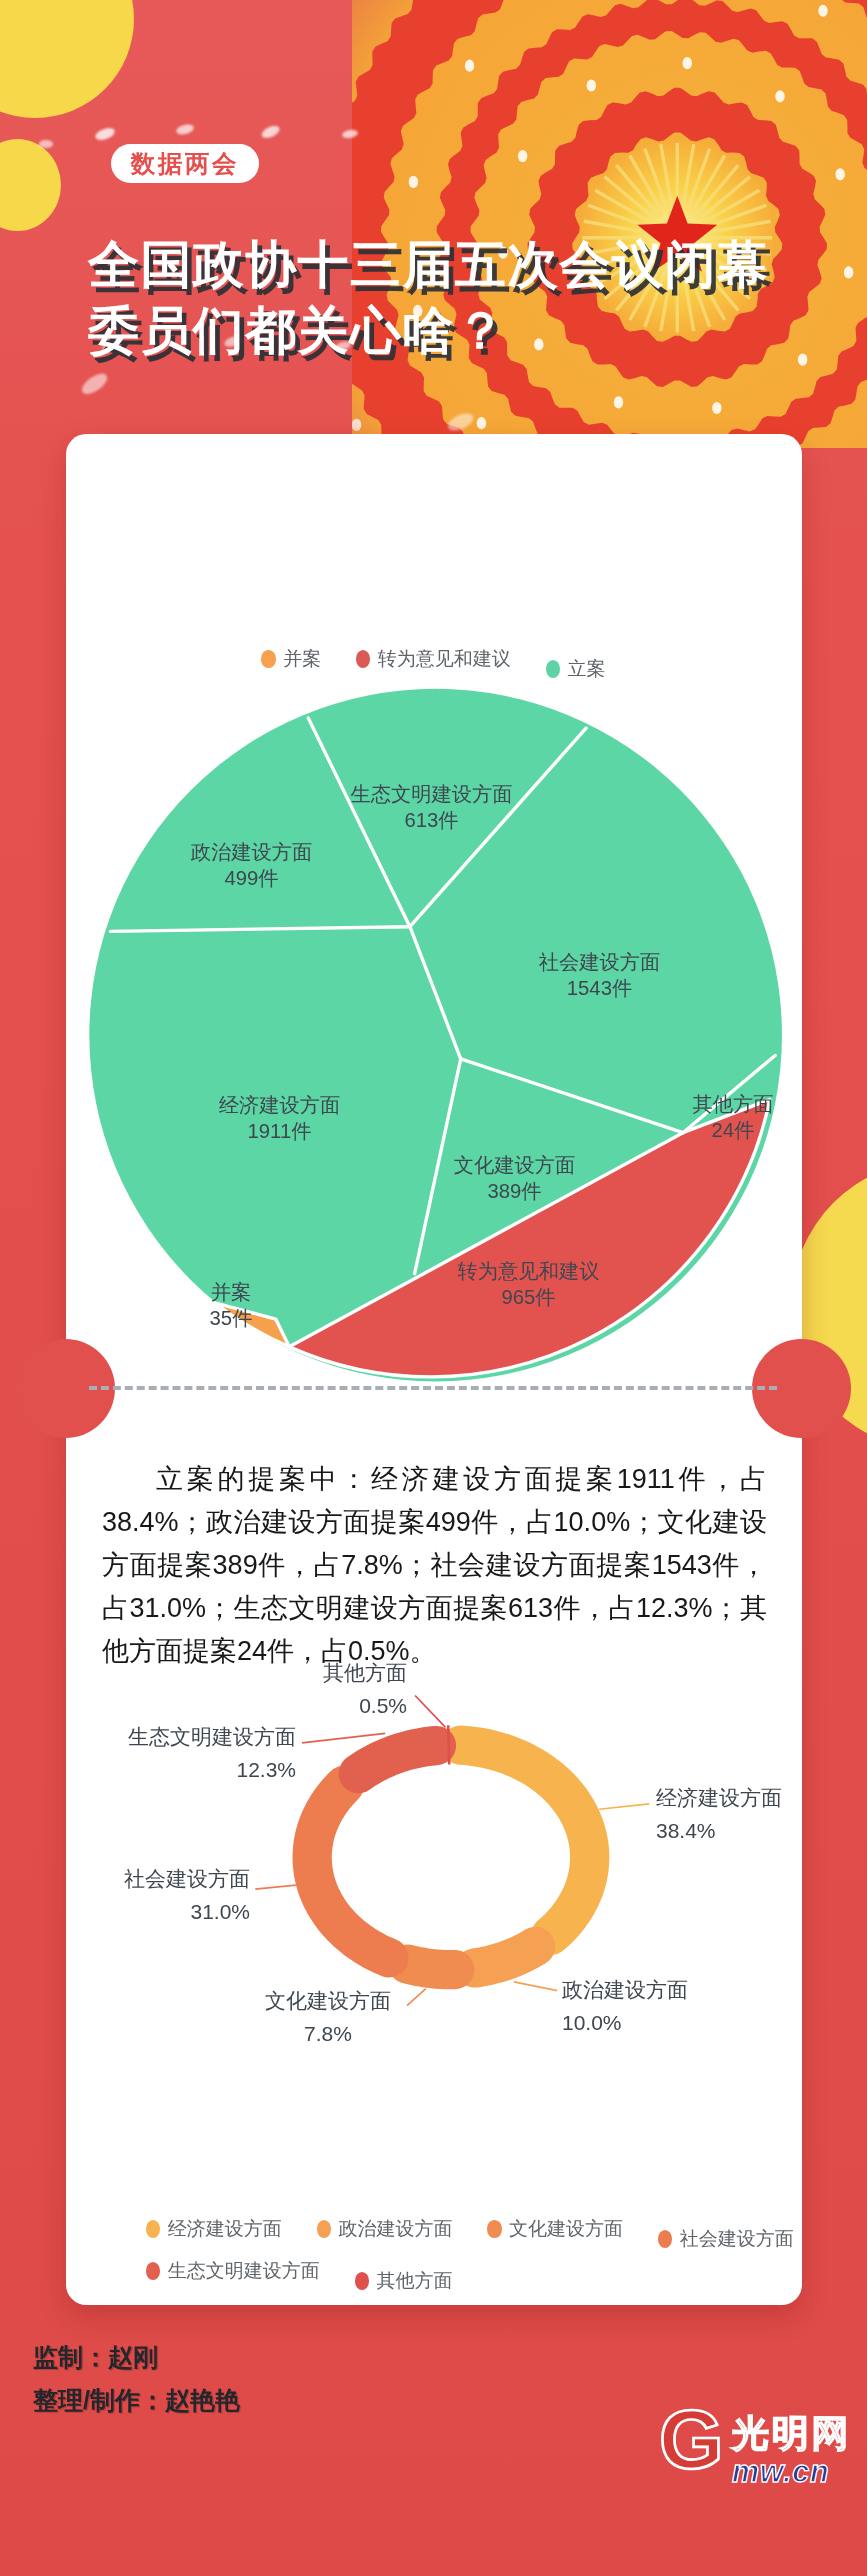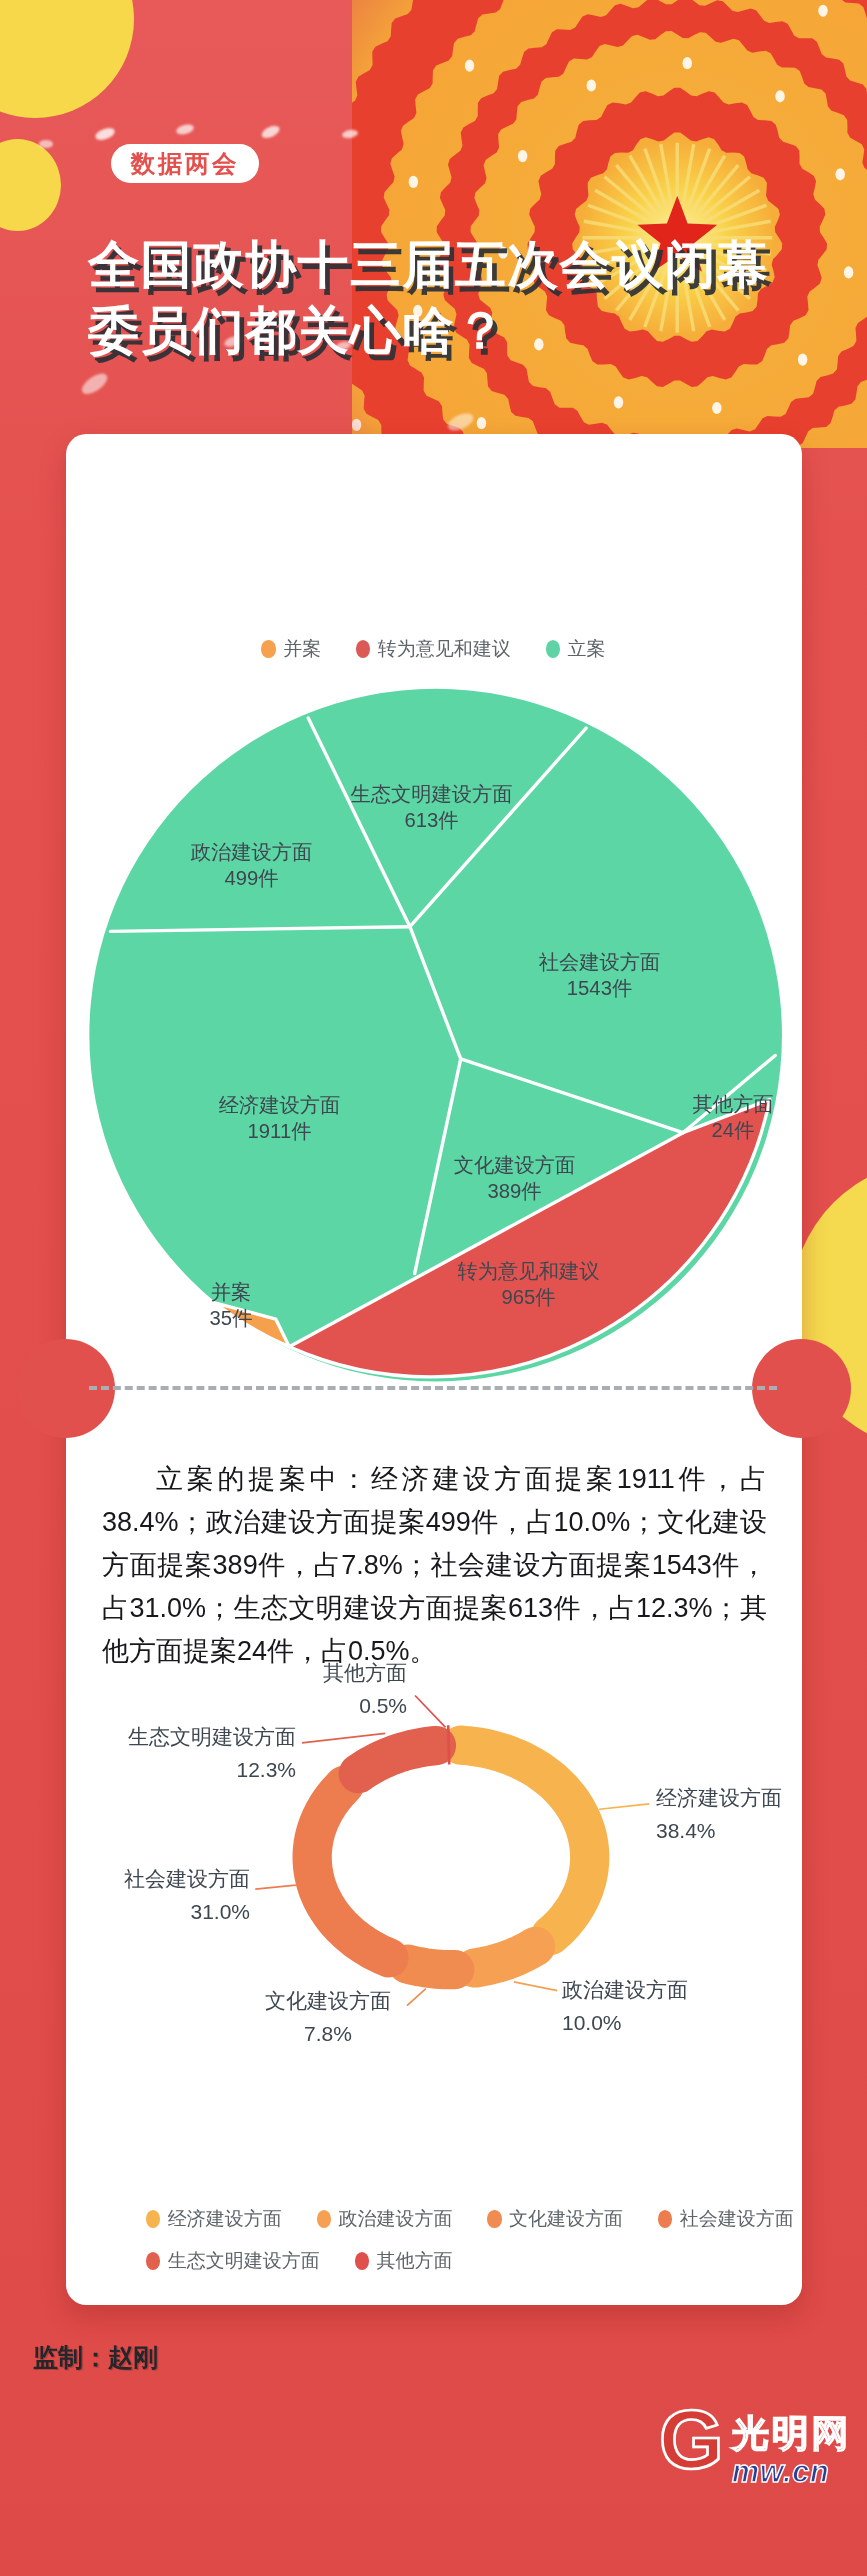--- a/index.html
+++ b/index.html
@@ -20,21 +20,21 @@
   
   .card{position:absolute;left:66px;top:434px;width:736px;height:1871px;background:#fff;
         border-radius:20.3px;box-shadow:0 11px 26px rgba(140,25,25,.28);}
   .para{position:absolute;left:102px;width:665px;color:#17181a;font-size:27px;
         text-indent:2em;text-align:justify;}
   #para1{top:466px;line-height:38px;}
   #para2{top:1431px;line-height:43px;}
   
   .legend-row{position:absolute;display:flex;align-items:center;}
   .legend-item{display:flex;align-items:center;margin-right:35px;}
-  .legend-item:last-child{margin-right:0;}
+  .legend-item:last-child{margin-right:0;margin-top:20px;}
   .dot{width:14.2px;height:17.6px;border-radius:50%;margin-right:7.5px;flex:0 0 auto;}
   .legend-item span{font-size:19px;color:#5e6469;}
   #pie-legend{left:0;top:636px;width:867px;justify-content:center;}
   #donut-legend-1{left:146px;top:2206px;}
   #donut-legend-2{left:146px;top:2248px;}
   
   .cell-label{position:absolute;color:#3e4750;font-size:20.3px;line-height:26px;text-align:center;}
   .d-label{position:absolute;color:#3e4750;font-size:21px;line-height:33px;white-space:nowrap;}
   .d-label.r{text-align:right;}
   .d-label.c{text-align:center;}
@@ -327,20 +327,21 @@
       <span>生态文明建设方面</span>
     </div>
     <div class="legend-item">
       <span class="dot" style="background-color: rgb(223, 79, 76);"></span>
       <span>其他方面</span>
     </div>
   </div>
 
   <div class="footer">
     <div>监制：赵刚</div>
+    <div>整理/制作：赵艳艳</div>
   </div>
   <div class="logo">
     <span class="logo-g">G</span>
     <span class="logo-name">光明网</span>
     <span class="logo-domain">mw.cn</span>
   </div>
 
 </div>
 
 

